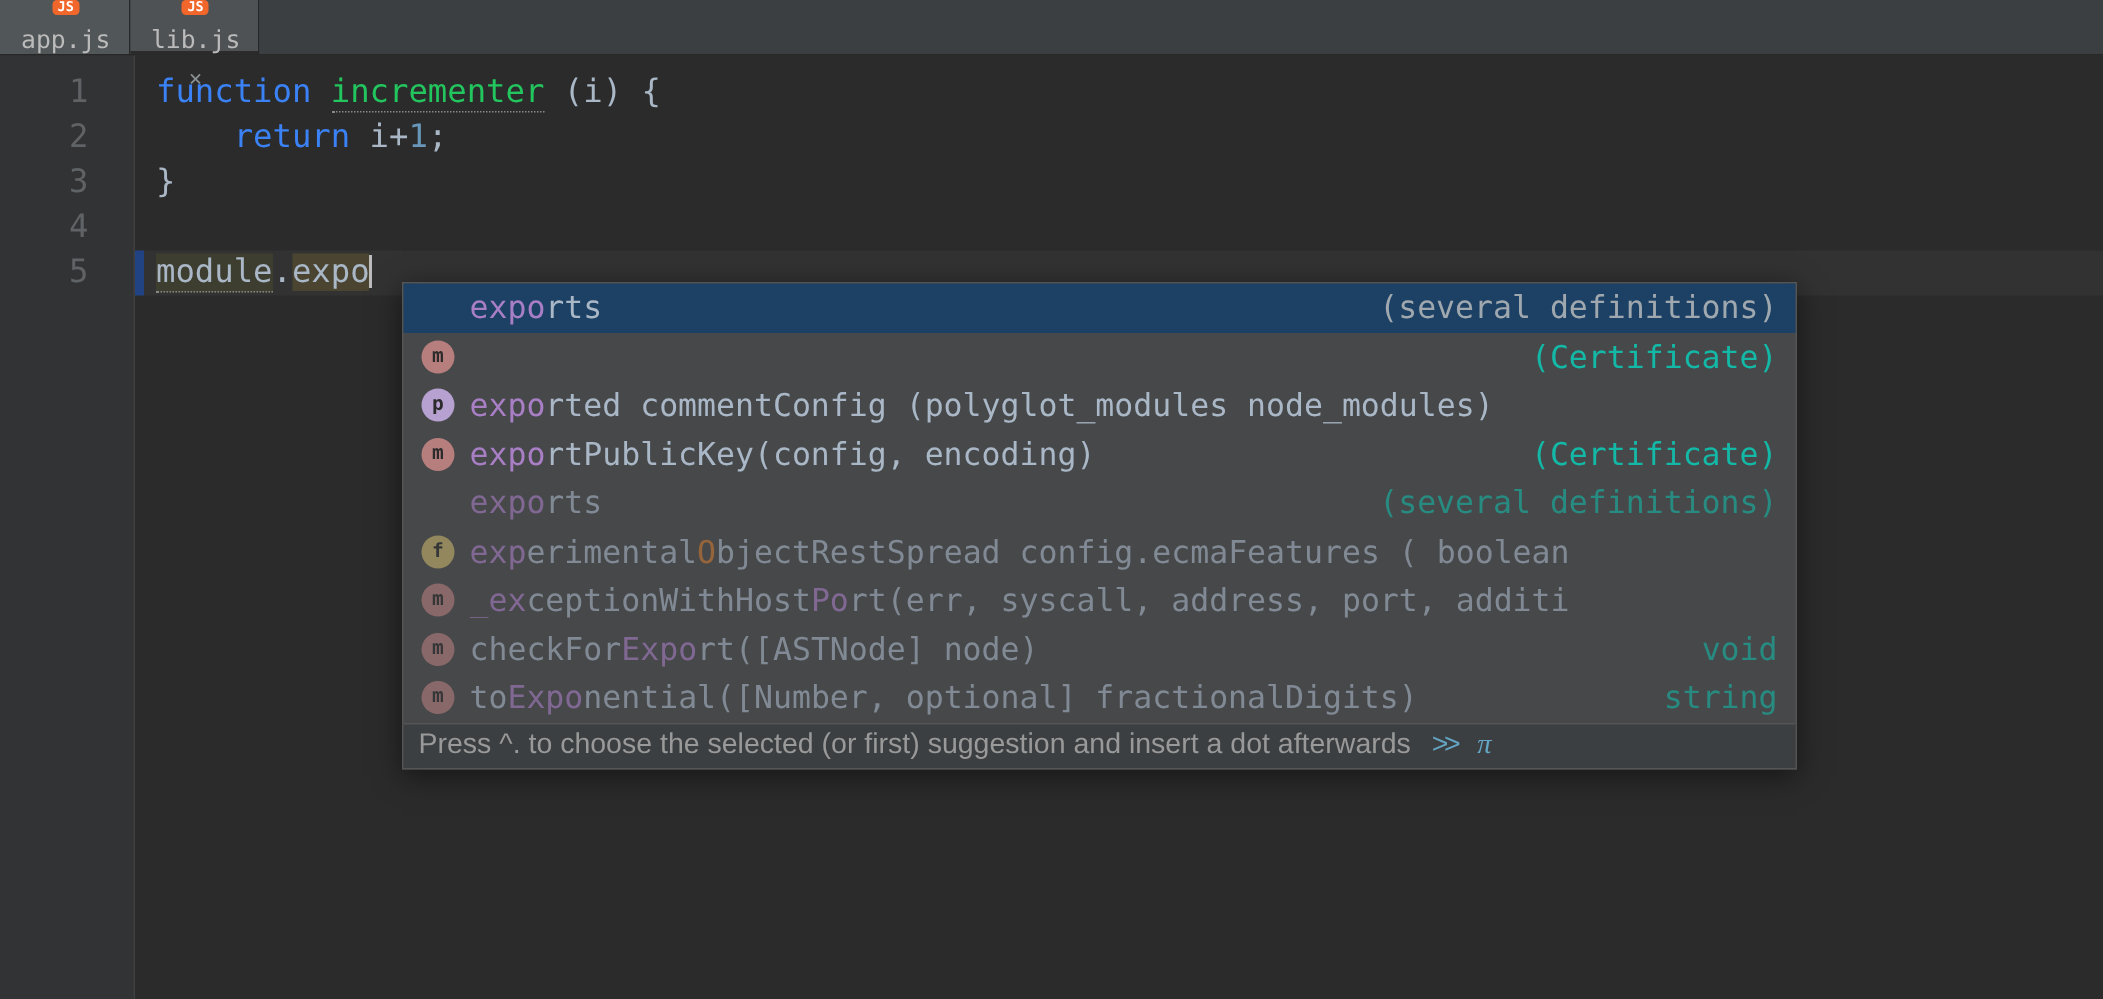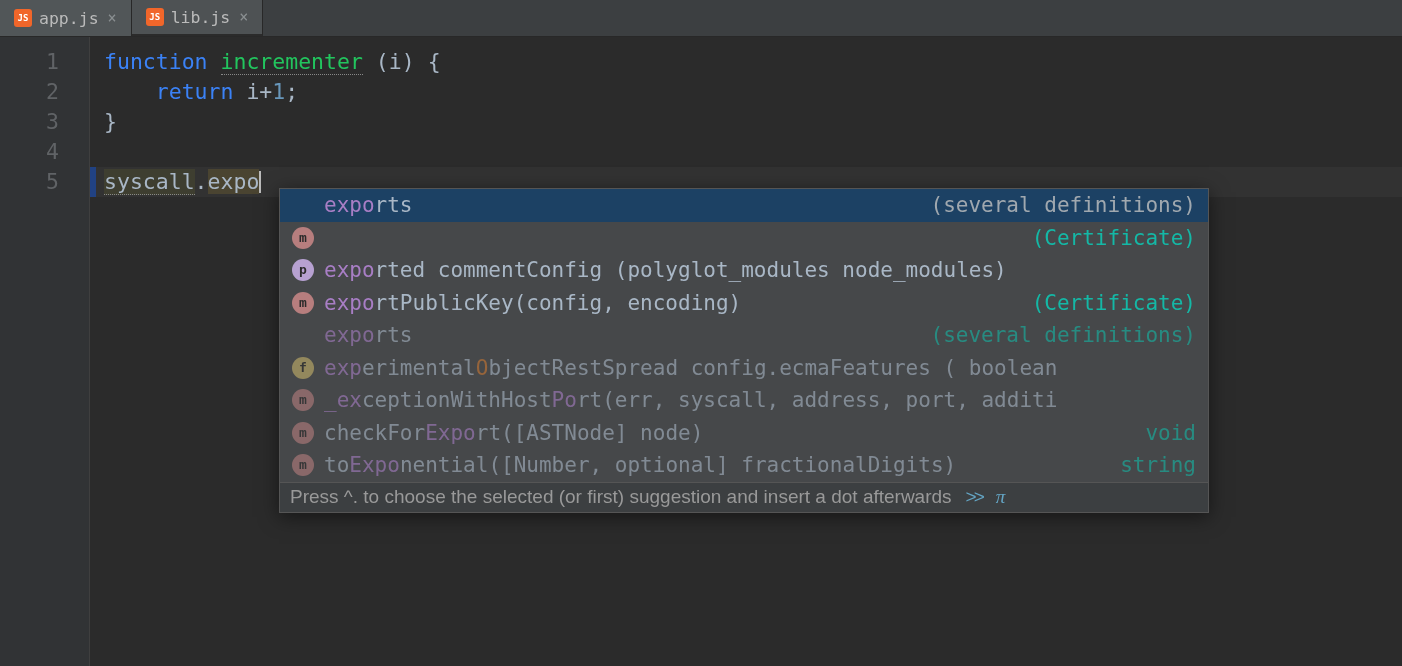--- a/index.html
+++ b/index.html
@@ -17,20 +17,21 @@
     display: flex;
     align-items: center;
     height: 100%;
     padding: 0 12px 0 14px;
     background: #515658;
     border-right: 1px solid #282828;
     font-size: 16.5px;
     color: #bbbbbb;
     cursor: pointer;
     gap: 7px;
+    flex-direction: column;
   }
   .tab.active {
     background: #4e5254;
     border-bottom: 2px solid #2b2b2b;
   }
   .tab-close {
     font-size: 15px;
     color: #8a8f91;
     padding: 0 2px;
   }
@@ -93,21 +94,21 @@
     height:22px;
     background:#bbbbbb;
     vertical-align: middle;
     margin-bottom:3px;
   }
   
   
   .popup {
     position: absolute;
     top: 151px;
-    left: 189px;
+    left: 178px;
     width: 930px;
     background: #46484a;
     border: 1px solid #555;
     box-shadow: 0 4px 18px rgba(0,0,0,0.5);
     font-size: 21px;
     color: #bbbbbb;
   }
   .popup-row {
     display: flex;
     align-items: center;
@@ -191,21 +192,21 @@
     <div>3</div>
     <div>4</div>
     <div>5</div>
   </div>
   <div class="code-area">
     <div class="selection-bar"></div>
     <div class="code-line"><span class="kw">function</span> <span class="fn-name">incrementer</span><span class="punct"> (</span><span class="param">i</span><span class="punct">) {</span></div>
     <div class="code-line">    <span class="kw">return</span><span class="punct"> i+</span><span class="num">1</span><span class="punct">;</span></div>
     <div class="code-line"><span class="punct">}</span></div>
     <div class="code-line"></div>
-    <div class="code-line current"><span class="ident-mod">syscall</span><span class="punct">.</span><span class="ident-typed">expo</span><span class="caret"></span></div>
+    <div class="code-line current"><span class="ident-mod">module</span><span class="punct">.</span><span class="ident-typed">expo</span><span class="caret"></span></div>
 
     <div class="popup" id="popup">
         <div class="popup-row selected">
           <span class="kind-icon empty"></span>
           <span class="sug-main"><span class="matched">expo</span><span class="rest">rts</span></span>
           <span class="sug-tail">(several definitions)</span>
         </div>
         <div class="popup-row">
           <span class="kind-icon kind-m">m</span>
           <span class="sug-tail">(Certificate)</span>

